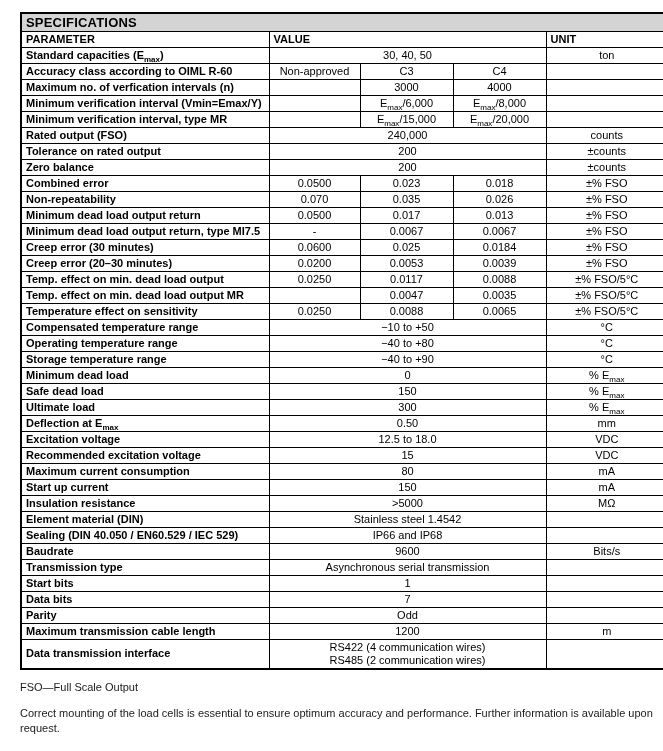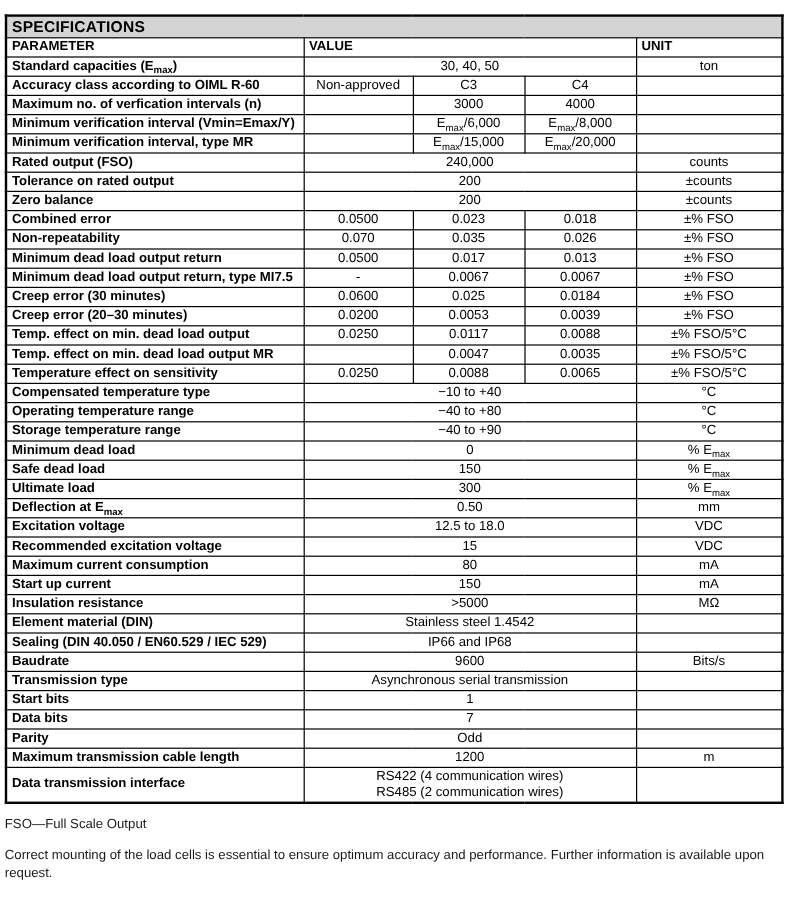--- a/index.html
+++ b/index.html
@@ -4,21 +4,21 @@
 <style>
   * { box-sizing: border-box; margin: 0; padding: 0; }
   html, body {
     background: #ffffff;
     font-family: "Liberation Sans", "DejaVu Sans", sans-serif;
     color: #000000;
   }
   .page {
     width: 663px;
     height: 751px;
-    padding: 12px 8px 0 4px;
+    padding: 12px 8px 0 20px;
     background: #ffffff;
   }
   table.spec-table {
     width: 647px;
     border-collapse: collapse;
     table-layout: fixed;
     border: 2px solid #000000;
   }
   table.spec-table th,
   table.spec-table td {
@@ -199,22 +199,22 @@
           <td class="unit">±% FSO/5°C</td>
         </tr>
         <tr>
           <td class="param">Temperature effect on sensitivity</td>
           <td class="val">0.0250</td>
           <td class="val">0.0088</td>
           <td class="val">0.0065</td>
           <td class="unit">±% FSO/5°C</td>
         </tr>
         <tr>
-          <td class="param">Compensated temperature type</td>
-          <td class="val" colspan="3">−10 to +40</td>
+          <td class="param">Compensated temperature range</td>
+          <td class="val" colspan="3">−10 to +50</td>
           <td class="unit">°C</td>
         </tr>
         <tr>
           <td class="param">Operating temperature range</td>
           <td class="val" colspan="3">−40 to +80</td>
           <td class="unit">°C</td>
         </tr>
         <tr>
           <td class="param">Storage temperature range</td>
           <td class="val" colspan="3">−40 to +90</td>

